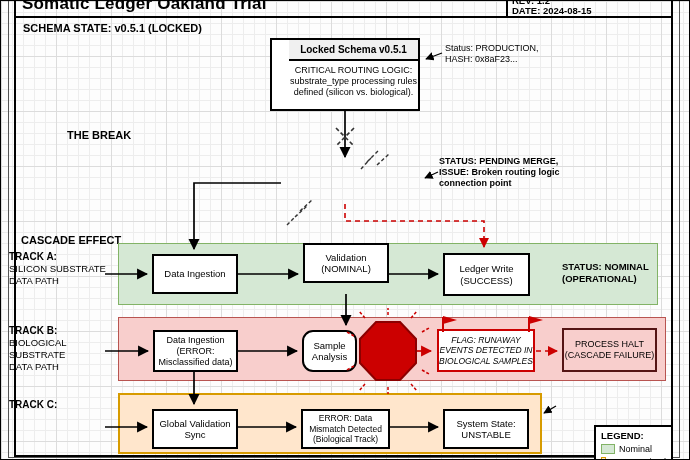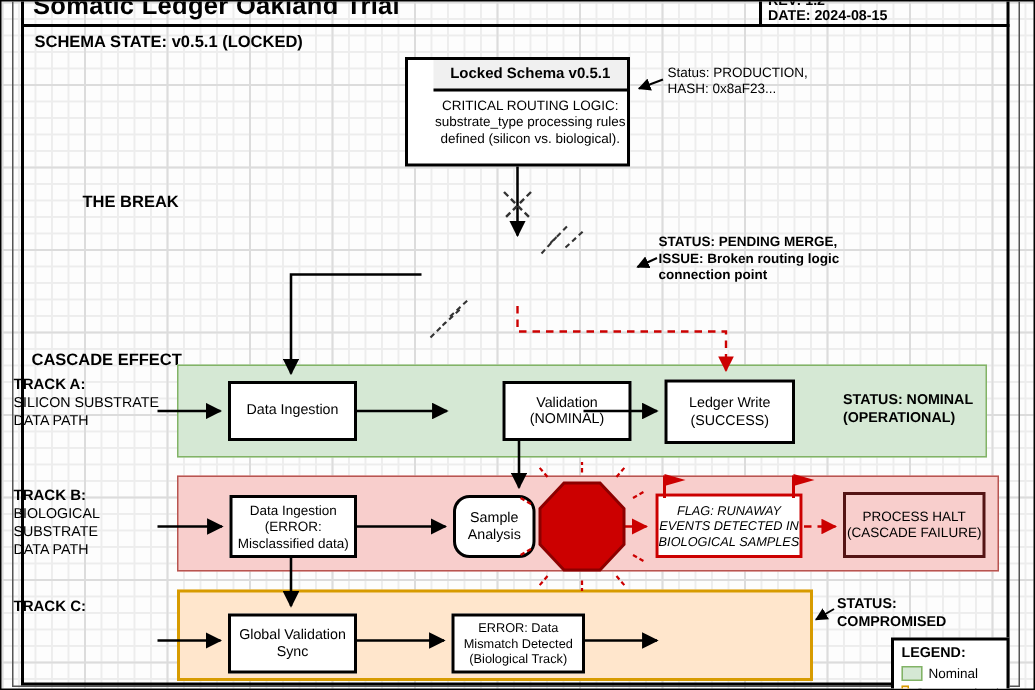--- a/index.html
+++ b/index.html
@@ -71,35 +71,35 @@
   <div class="abs section-label" style="left:22px;top:21px;">SCHEMA STATE: v0.5.1 (LOCKED)</div>
   <div class="abs locked-box">
     <div class="locked-head">Locked Schema v0.5.1</div>
     <div class="locked-body ml">CRITICAL ROUTING LOGIC:
 substrate_type processing rules
 defined (silicon vs. biological).</div>
   </div>
   <div class="abs anno ml" style="left:444px;top:42px;font-weight:normal;">Status: PRODUCTION,
 HASH: 0x8aF23...</div>
 
-  <div class="abs section-label" style="left:10px;top:128px;padding-left:44px;">THE BREAK</div>
+  <div class="abs section-label" style="left:22px;top:128px;padding-left:44px;">THE BREAK</div>
   <div class="abs anno ml" style="left:438px;top:155px;">STATUS: PENDING MERGE,
 ISSUE: Broken routing logic
 connection point</div>
 
   <div class="abs section-label" style="left:20px;top:233px;">CASCADE EFFECT</div>
 
   <div class="abs band band-a"></div>
   <div class="abs track-label" style="top:250px;">
     <b>TRACK A:</b>
     <div class="ml">SILICON SUBSTRATE
 DATA PATH</div>
   </div>
   <div class="abs node" style="left:151px;top:253px;width:86px;height:40px;">Data Ingestion</div>
-  <div class="abs node" style="left:302px;top:253px;width:86px;height:40px;margin-left:32px;">Validation
+  <div class="abs node" style="left:302px;top:242px;width:86px;height:40px;">Validation
 (NOMINAL)</div>
   <div class="abs node" style="left:442px;top:252px;width:87px;height:43px;">Ledger Write
 (SUCCESS)</div>
   <div class="abs anno ml" style="left:561px;top:260px;font-size:9.5px;line-height:12px;">STATUS: NOMINAL
 (OPERATIONAL)</div>
 
   <div class="abs band band-b"></div>
   <div class="abs track-label" style="top:324px;">
     <b>TRACK B:</b>
     <div class="ml">BIOLOGICAL
@@ -123,22 +123,22 @@
 
   <div class="abs band band-c"></div>
   <div class="abs track-label" style="top:398px;">
     <b>TRACK C:</b>
   </div>
   <div class="abs node" style="left:300px;top:408px;width:89px;height:40px;font-size:8.5px;line-height:10.5px;">ERROR: Data
 Mismatch Detected
 (Biological Track)</div>
   <div class="abs node" style="left:151px;top:408px;width:86px;height:40px;">Global Validation
 Sync</div>
-  <div class="abs anno ml" style="left:557px;top:396px;font-size:9.5px;line-height:12px;">STATUS:
-COMPROMISED</div>
+  <div class="abs node" style="left:442px;top:408px;width:86px;height:40px;">System State:
+UNSTABLE</div>
 
   <div class="abs legend">
     <div class="legend-title">LEGEND:</div>
     <div class="legend-row">
       <span class="sw sw-green"></span>
       <span>Nominal</span>
     </div>
     <div class="legend-row">
       <span class="sw sw-orange"></span>
       <span>Compromised</span>

